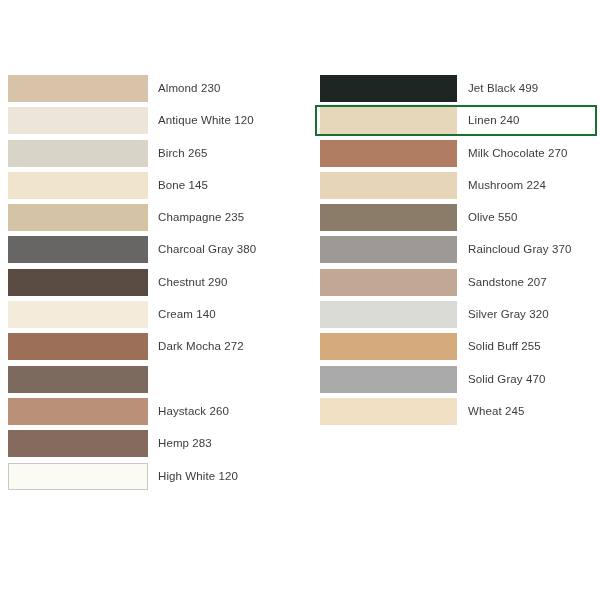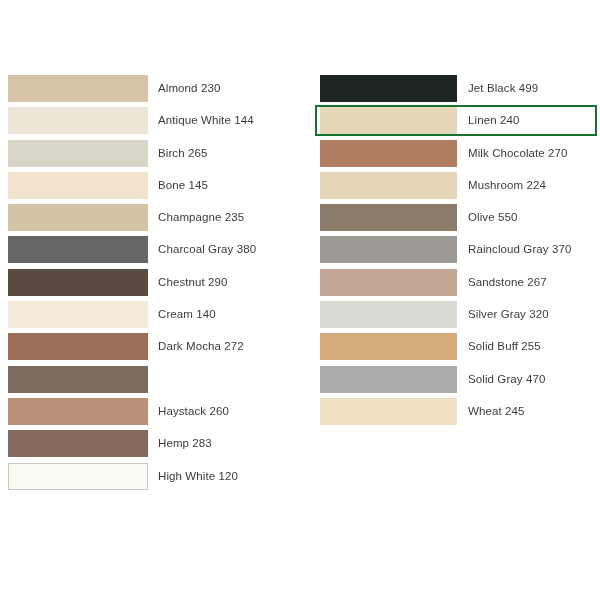--- a/index.html
+++ b/index.html
@@ -89,21 +89,21 @@
 
 <div id="swatch-board">
 
   <div class="column" id="column-left">
       <div class="swatch-row">
         <div class="swatch-chip" title="Almond 230" style="background: rgb(214, 195, 168);"></div>
         <div class="swatch-label">Almond 230</div>
       </div>
       <div class="swatch-row">
         <div class="swatch-chip" title="Antique White 165" style="background: rgb(236, 229, 216);"></div>
-        <div class="swatch-label">Antique White 144</div>
+        <div class="swatch-label">Antique White 120</div>
       </div>
       <div class="swatch-row">
         <div class="swatch-chip" title="Birch 265" style="background: rgb(216, 213, 200);"></div>
         <div class="swatch-label">Birch 265</div>
       </div>
       <div class="swatch-row">
         <div class="swatch-chip" title="Bone 145" style="background: rgb(240, 228, 204);"></div>
         <div class="swatch-label">Bone 145</div>
       </div>
       <div class="swatch-row">
@@ -168,21 +168,21 @@
       <div class="swatch-row">
         <div class="swatch-chip" title="Olive 550" style="background: rgb(139, 124, 106);"></div>
         <div class="swatch-label">Olive 550</div>
       </div>
       <div class="swatch-row">
         <div class="swatch-chip" title="Raincloud Gray 370" style="background: rgb(157, 154, 150);"></div>
         <div class="swatch-label">Raincloud Gray 370</div>
       </div>
       <div class="swatch-row">
         <div class="swatch-chip" title="Sandstone 267" style="background: rgb(194, 167, 148);"></div>
-        <div class="swatch-label">Sandstone 267</div>
+        <div class="swatch-label">Sandstone 207</div>
       </div>
       <div class="swatch-row">
         <div class="swatch-chip" title="Silver Gray 320" style="background: rgb(219, 219, 214);"></div>
         <div class="swatch-label">Silver Gray 320</div>
       </div>
       <div class="swatch-row">
         <div class="swatch-chip" title="Solid Buff 255" style="background: rgb(214, 171, 124);"></div>
         <div class="swatch-label">Solid Buff 255</div>
       </div>
       <div class="swatch-row">

